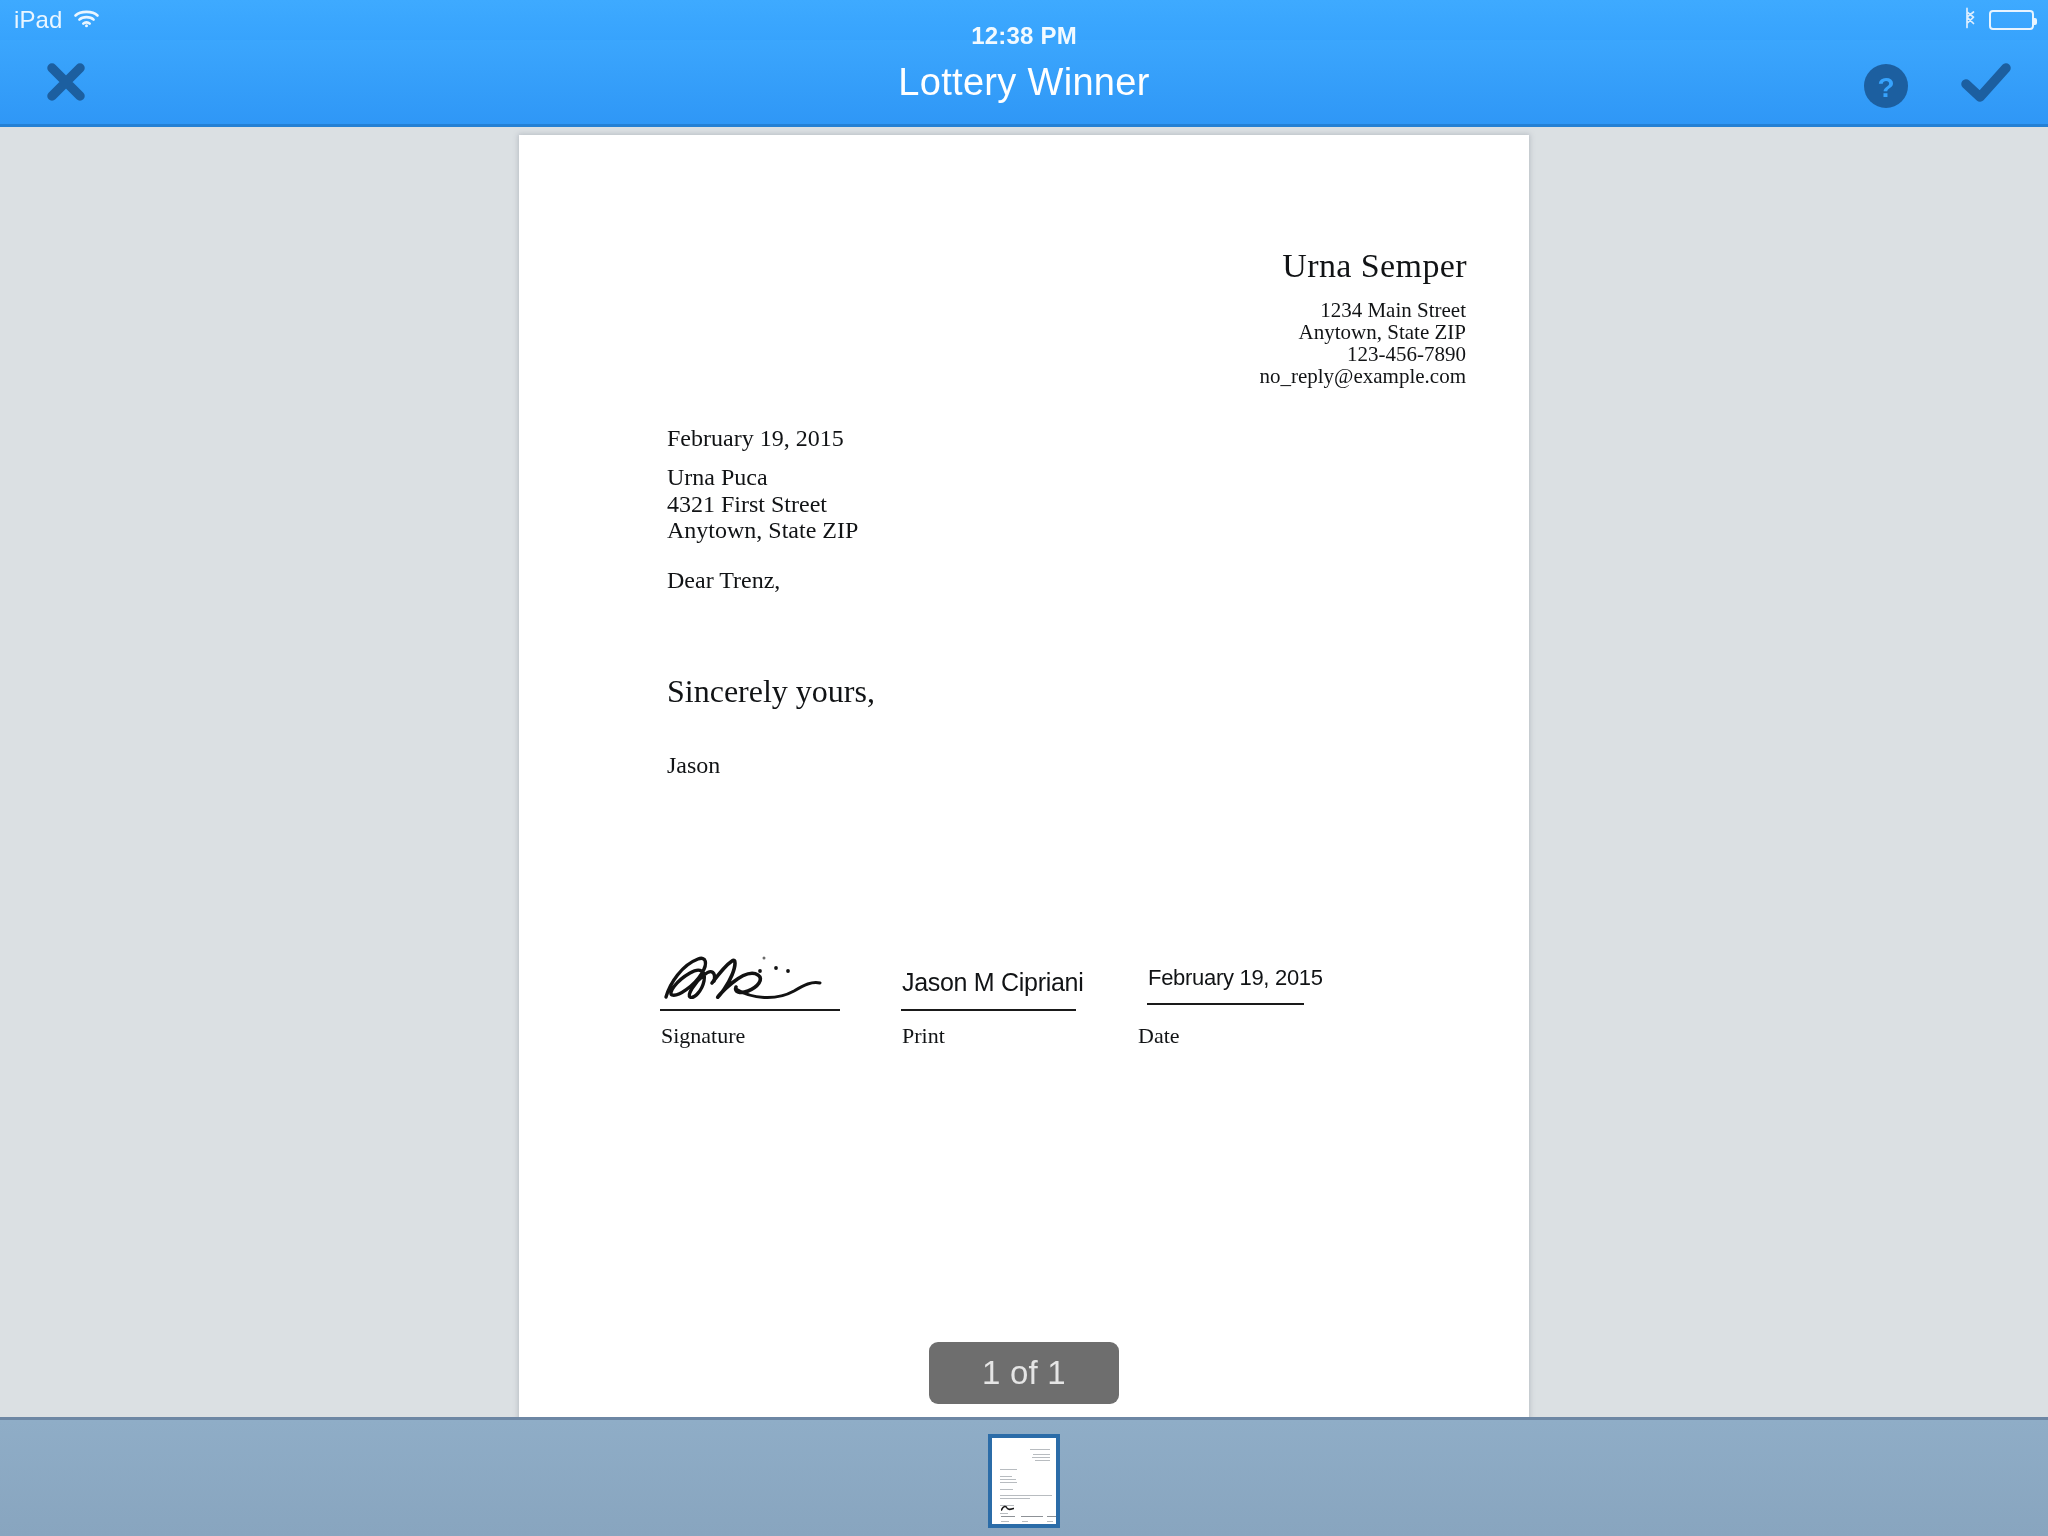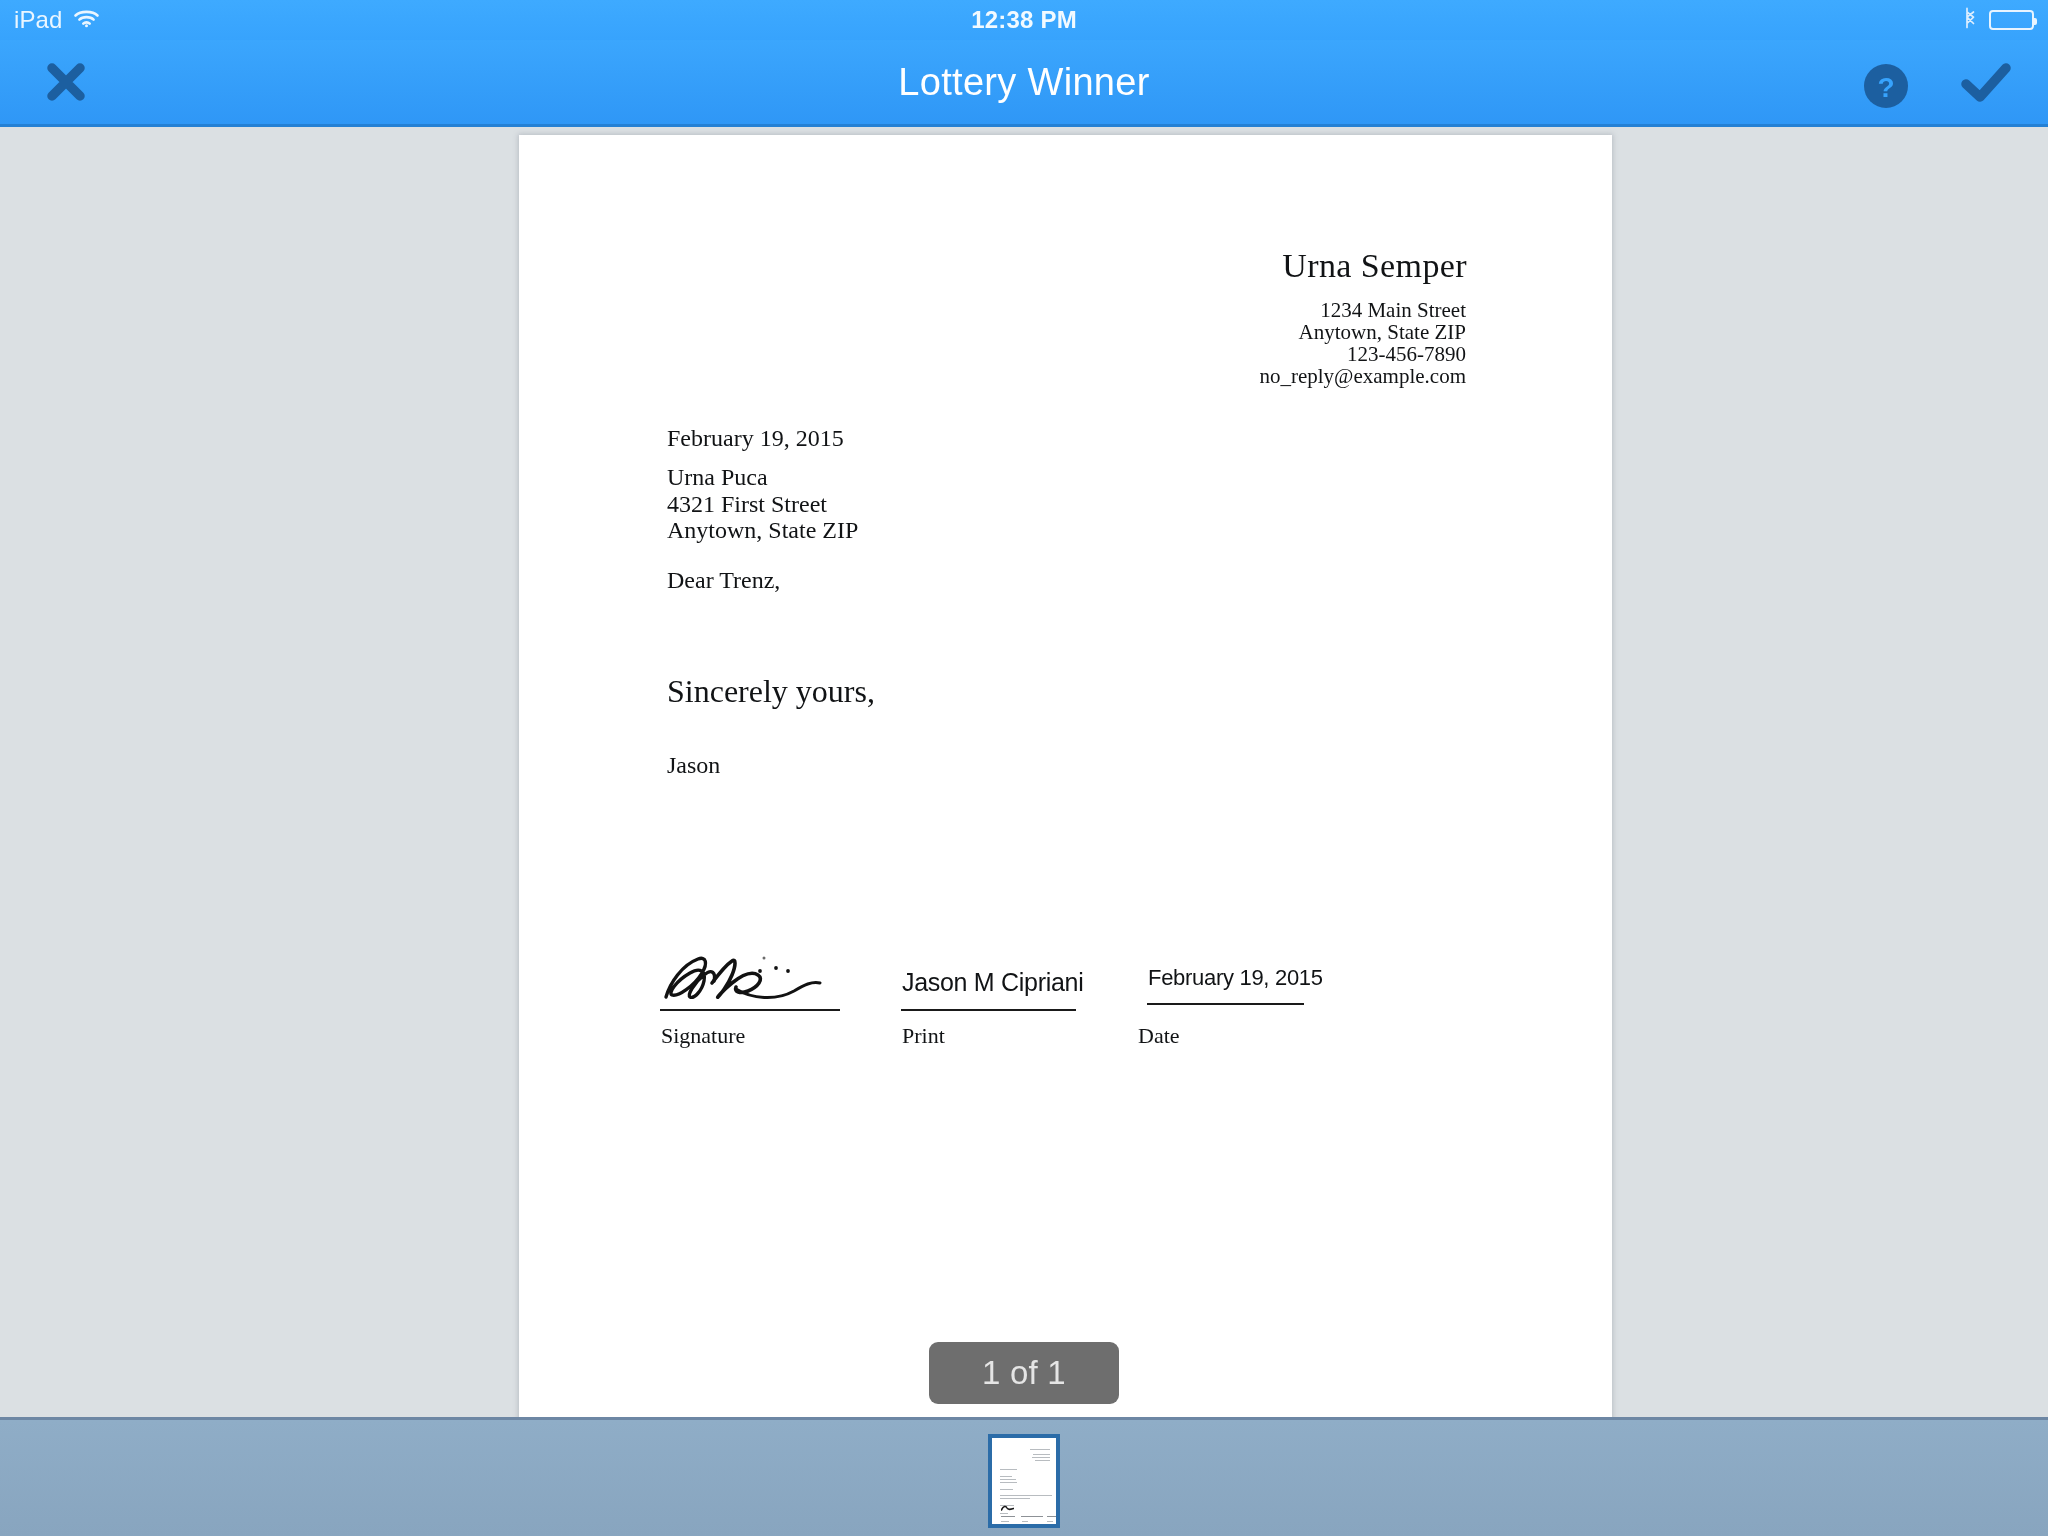--- a/index.html
+++ b/index.html
@@ -41,21 +41,21 @@
   }
   .status-ipad {
     color: #eaf6ff;
     font-size: 24px;
     letter-spacing: 0.1px;
     font-family: Liberation Sans, sans-serif;
   }
   .wifi-icon { display:block; }
   .status-center {
     position: absolute;
-    left: 0; top: 0;
+    left: 0; top: 16px;
     width: 2048px;
     height: 40px;
     display: flex;
     align-items: center;
     justify-content: center;
   }
   .status-time {
     color: #f2faff;
     font-size: 24px;
     font-weight: bold;
@@ -143,21 +143,21 @@
     position: absolute;
     left: 0; top: 127px;
     width: 2048px;
     height: 1290px;
     background: #dbe0e3;
     overflow: hidden;
   }
   .page {
     position: absolute;
     left: 519px; top: 8px;
-    width: 1093px;
+    width: 1010px;
     height: 1302px;
     background: #ffffff;
     box-shadow: 0 0 5px 1px rgba(120,130,140,0.35);
     overflow: hidden;
   }
 
   
   .letter {
     position: absolute;
     left: 0; top: 0;

